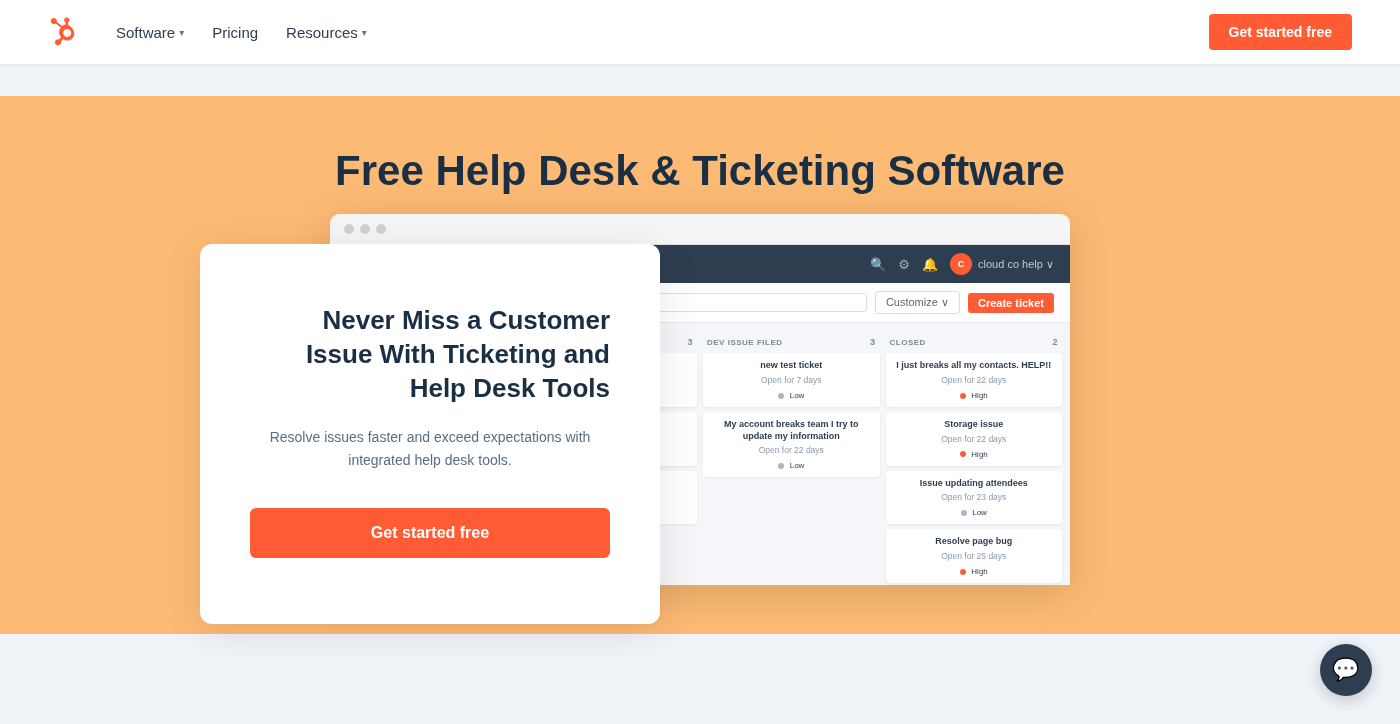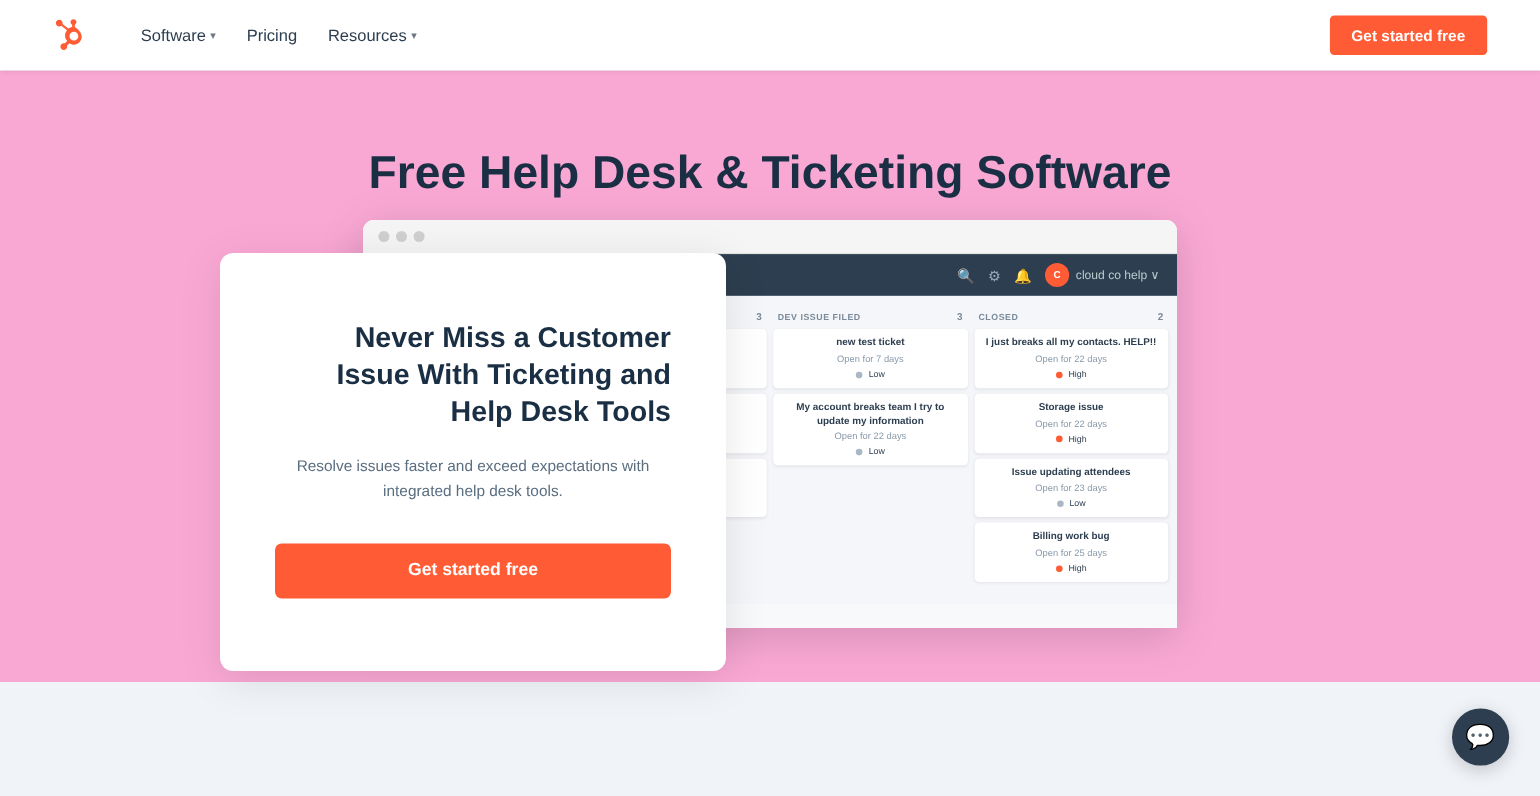--- a/index.html
+++ b/index.html
@@ -18,21 +18,21 @@
       align-items: center;
       justify-content: space-between;
       padding: 0 48px;
       box-shadow: 0 1px 4px rgba(0,0,0,0.08);
       position: relative;
       z-index: 10;
     }
     .nav-left {
       display: flex;
       align-items: center;
-      gap: 48px;
+      gap: 36px;
     }
     .nav-logo {
       display: flex;
       align-items: center;
     }
     .nav-links {
       display: flex;
       align-items: center;
       gap: 28px;
     }
@@ -57,23 +57,24 @@
       border-radius: 4px;
       padding: 10px 20px;
       font-size: 14px;
       font-weight: 600;
       cursor: pointer;
       white-space: nowrap;
     }
 
     
     .hero-section {
-      background: #f9a8d4;
+      background: #fdba74;
       text-align: center;
-      padding: 68px 20px 0;
+      padding: 50px 20px 0;
+      margin-top: 32px;
     }
     .hero-title {
       font-size: 42px;
       font-weight: 700;
       color: #1a2e44;
       line-height: 1.2;
       margin-bottom: 18px;
     }
     .hero-subtitle {
       font-size: 16.5px;
@@ -392,20 +393,30 @@
             <span class="app-icon-btn">🔍</span>
             <span class="app-icon-btn">⚙</span>
             <span class="app-icon-btn">🔔</span>
             <div class="app-user-badge">
               <div class="app-avatar">C</div>
               <span>cloud co help ∨</span>
             </div>
           </div>
         </div>
 
+        <div class="ticket-toolbar">
+          <button class="ticket-tab">Table</button>
+          <button class="ticket-tab active">Board</button>
+          <div class="ticket-search">
+            <span style="font-size:10px;">🔍</span>
+            <span style="color:#bbb;font-size:10px;">Search for a ticket</span>
+          </div>
+          <button class="ticket-customize">Customize ∨</button>
+          <button class="ticket-create">Create ticket</button>
+        </div>
 
         <div class="kanban-board" id="kanban-board">
             <div class="kanban-col">
               <div class="kanban-col-header">
                 <span style="font-size:8px;">ON CONTACT</span>
                 <span></span>
               </div>
               <div class="kanban-card">
       <div class="kanban-card-title">adding a user</div>
       <div class="kanban-card-meta">n for 15 days</div>
@@ -506,21 +517,21 @@
     </div>
               <div class="kanban-card">
       <div class="kanban-card-title">Issue updating attendees</div>
       <div class="kanban-card-meta">Open for 23 days</div>
       <div>
         <span class="priority-dot priority-low"></span>
         <span class="priority-label">Low</span>
       </div>
     </div>
               <div class="kanban-card">
-      <div class="kanban-card-title">Billing work bug</div>
+      <div class="kanban-card-title">Resolve page bug</div>
       <div class="kanban-card-meta">Open for 25 days</div>
       <div>
         <span class="priority-dot priority-high"></span>
         <span class="priority-label">High</span>
       </div>
     </div>
             </div>
           </div>
       </div>
     </div>

